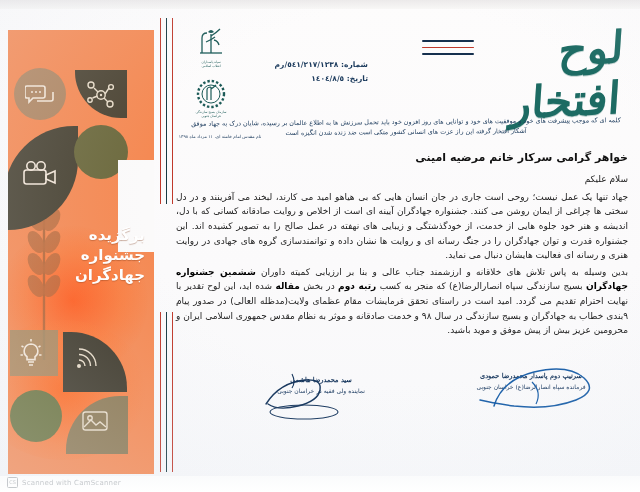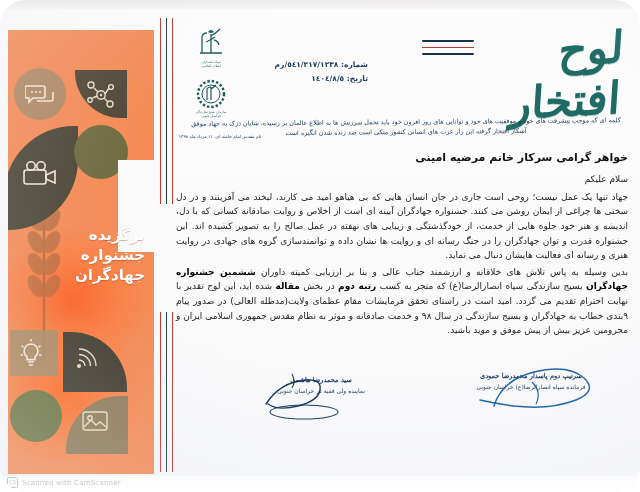--- a/index.html
+++ b/index.html
@@ -5,21 +5,20 @@
   html,body{margin:0;padding:0;}
   body{
     width:640px;height:492px;overflow:hidden;
     background:#ffffff;
     font-family:"DejaVu Sans","Liberation Sans",sans-serif;
   }
   #page{
     position:relative;width:640px;height:492px;
     background:linear-gradient(180deg,#fdfcfc 0%,#fbfafb 55%,#f7f8fa 100%);
     overflow:hidden;
-    border-radius:26px;
   }
   
   .scan-edge-top{position:absolute;left:0;top:0;width:640px;height:9px;
     background:linear-gradient(180deg,#eceaea 0%,#f8f7f6 100%);}
   .scan-edge-bottom{position:absolute;left:0;bottom:0;width:640px;height:16px;
     background:linear-gradient(0deg,#ffffff 0%,#fafbfc 100%);}
   .scan-tint{position:absolute;inset:0;pointer-events:none;
     background:radial-gradient(ellipse at 62% 40%,rgba(255,255,255,0) 45%,rgba(226,231,240,.30) 100%);}
 
   

